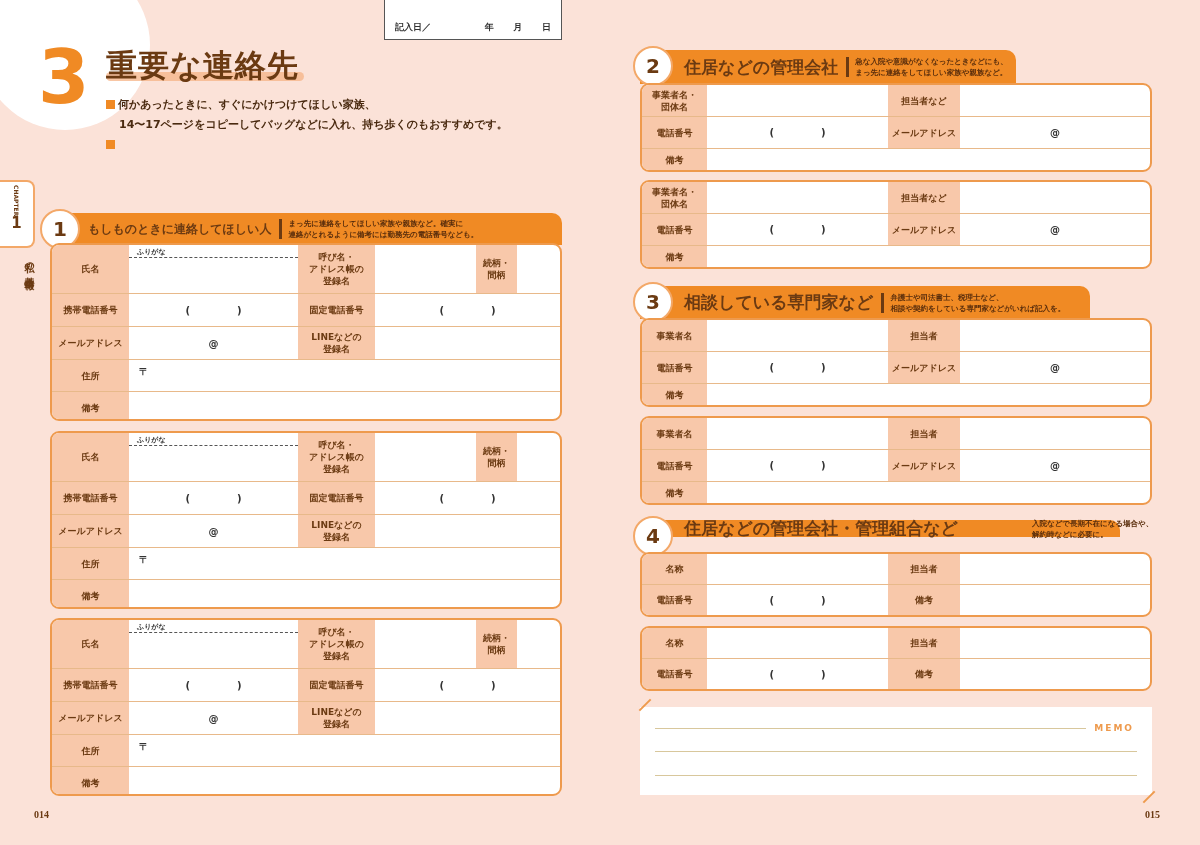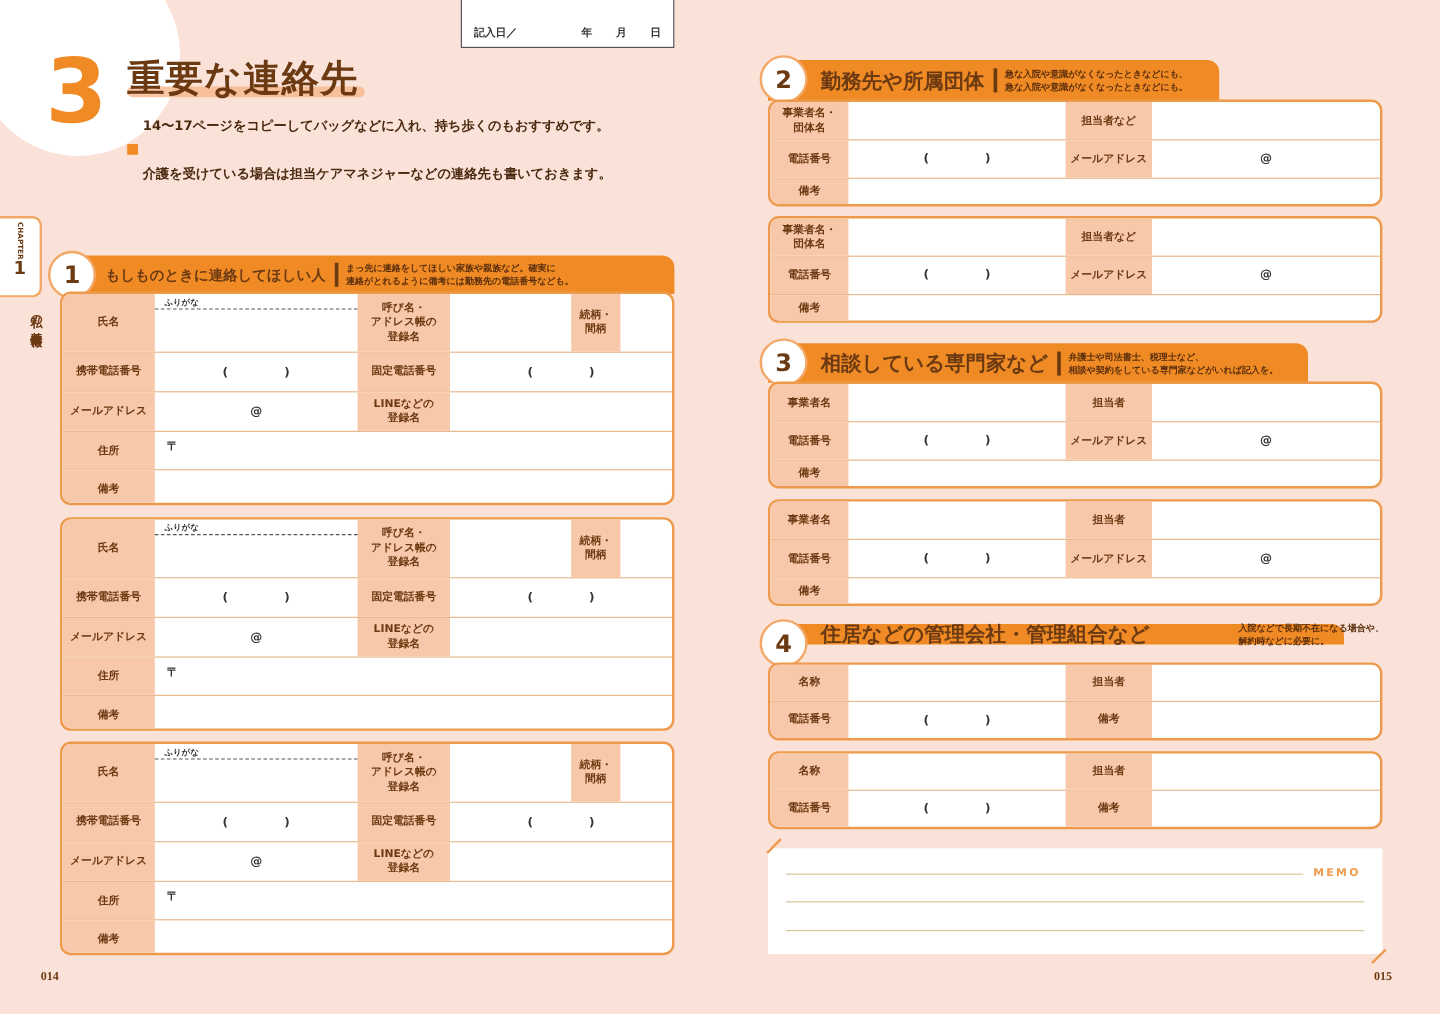--- a/index.html
+++ b/index.html
@@ -110,23 +110,23 @@
 <div class="abs date-box">
   <div class="row">
     <span>記入日／</span>
     <span>年</span>
     <span>月</span>
     <span>日</span>
   </div>
 </div>
 
 <div class="abs intro">
+  <div><span class="bullet"></span><span>何かあったときに、すぐにかけつけてほしい家族、</span></div>
   <div class="indent"><span>14〜17ページをコピーしてバッグなどに入れ、持ち歩くのもおすすめです。</span></div>
   <div><span class="bullet"></span></div>
-  <div class="indent"><span>介護を受けている場合は担当ケアマネジャーなどの連絡先も書いておきます。</span></div>
 </div>
 
 <div class="abs chapter-tab">
   <span class="word">CHAPTER</span>
   <span class="num">1</span>
 </div>
 <div class="abs side-label">私の基本情報</div>
 
 <div class="abs sec-banner" style="left:50px; top:213px; width:512px; height:32px; padding-left:38px;">
   <span class="sec-title" style="font-size:12px;">もしものときに連絡してほしい人</span>
@@ -278,23 +278,23 @@
   </div>
   <div class="frow" style="height:31px;">
     <div class="lab" style="width:77px;">備考</div>
     <div class="val" style="flex:1;"></div>
   </div>
 </div>
 
 <div class="abs page-num" style="left:34px; top:809px;">014</div>
 
 <div class="abs sec-banner" style="left:640px; top:50px; width:376px; height:34px; padding-left:44px;">
-  <span class="sec-title">勤務先や所属団体</span>
+  <span class="sec-title">住居などの管理会社</span>
   <span class="sec-sep"></span>
-  <span class="sec-note"><span>急な入院や意識がなくなったときなどにも、</span><br><span>急な入院や意識がなくなったときなどにも。</span></span>
+  <span class="sec-note"><span>急な入院や意識がなくなったときなどにも、</span><br><span>まっ先に連絡をしてほしい家族や親族など。</span></span>
 </div>
 <div class="sec-circle abs" style="left:633px; top:46px;">2</div>
 
 <div class="abs form-box" style="left:640px; top:83px; width:512px; height:89px;">
   <div class="frow" style="height:32px;">
     <div class="lab" style="width:65px;">
         <span><span>事業者名・</span><br><span>団体名</span></span>
       </div>
     <div class="val" style="width:181px;"></div>
     <div class="lab" style="width:72px;">担当者など</div>

